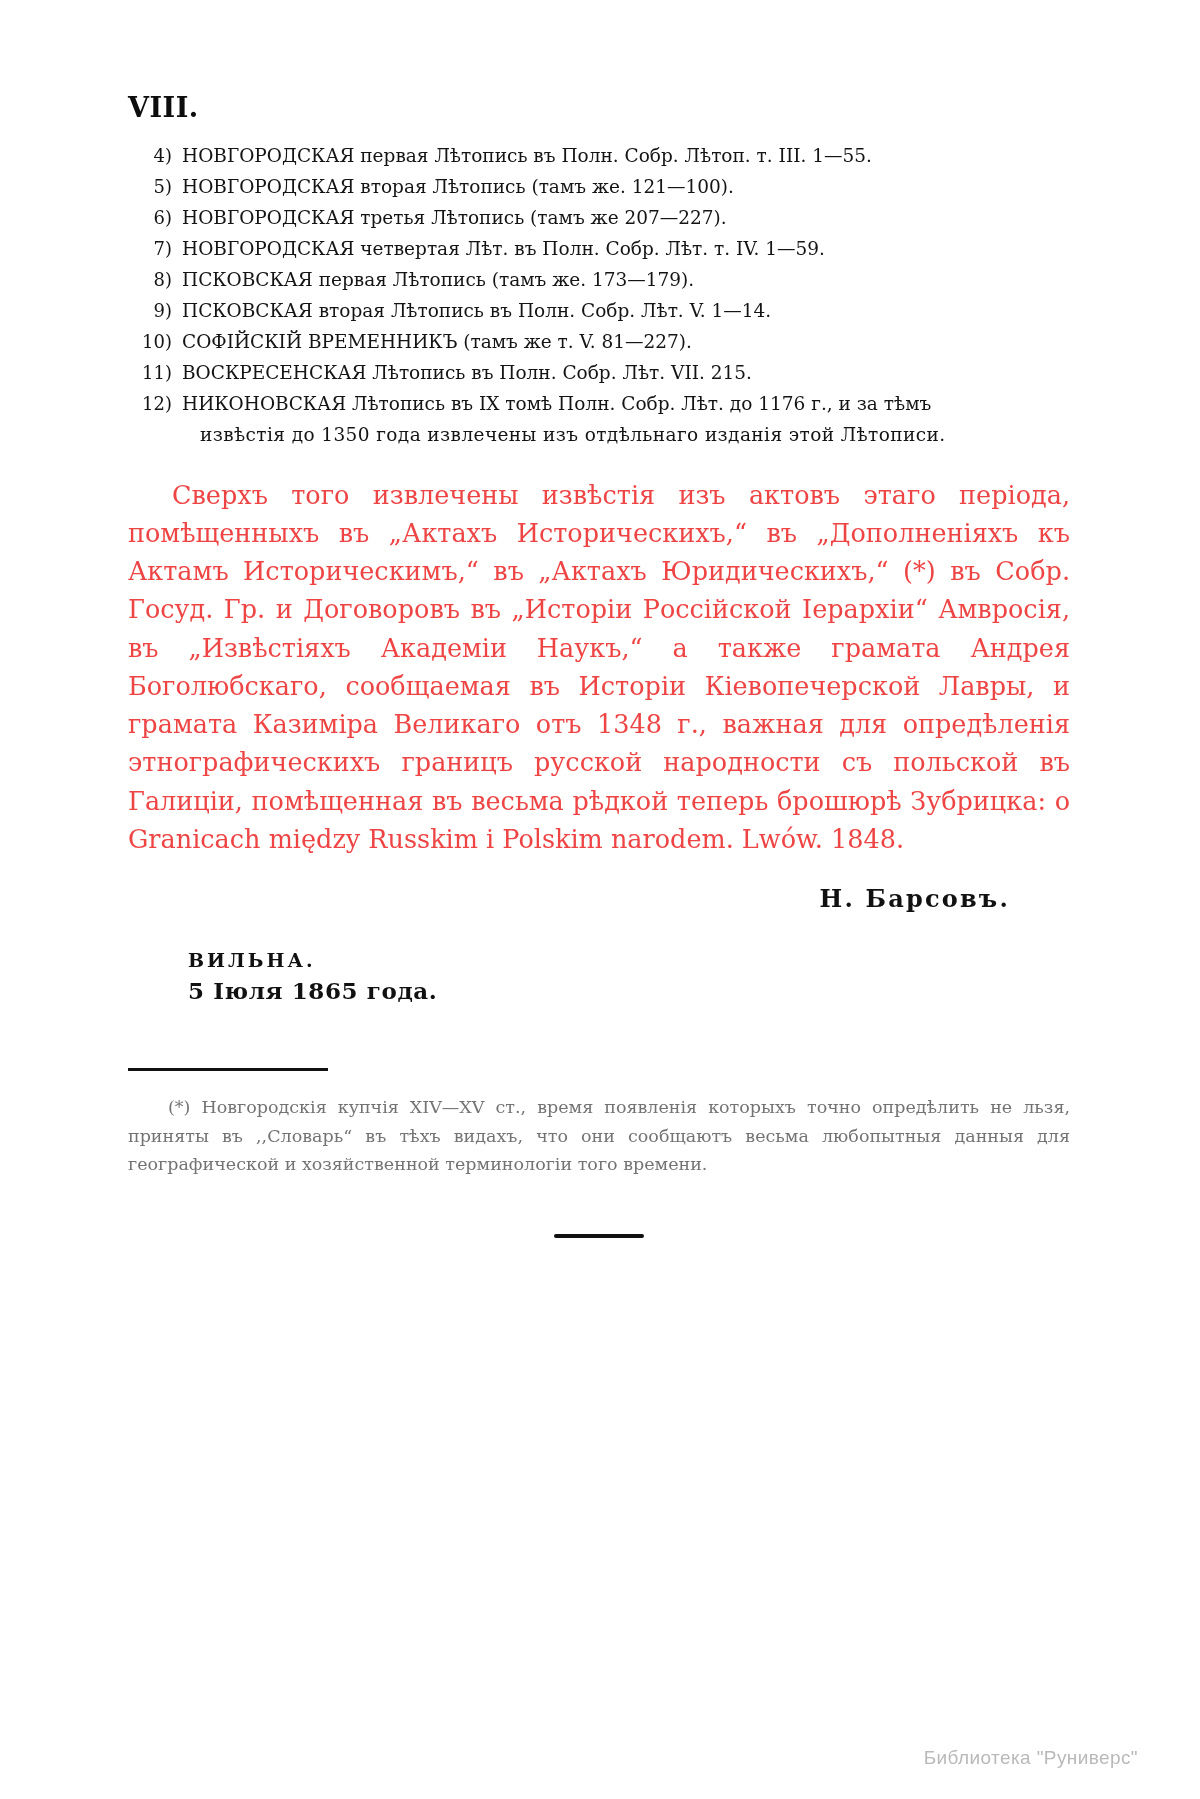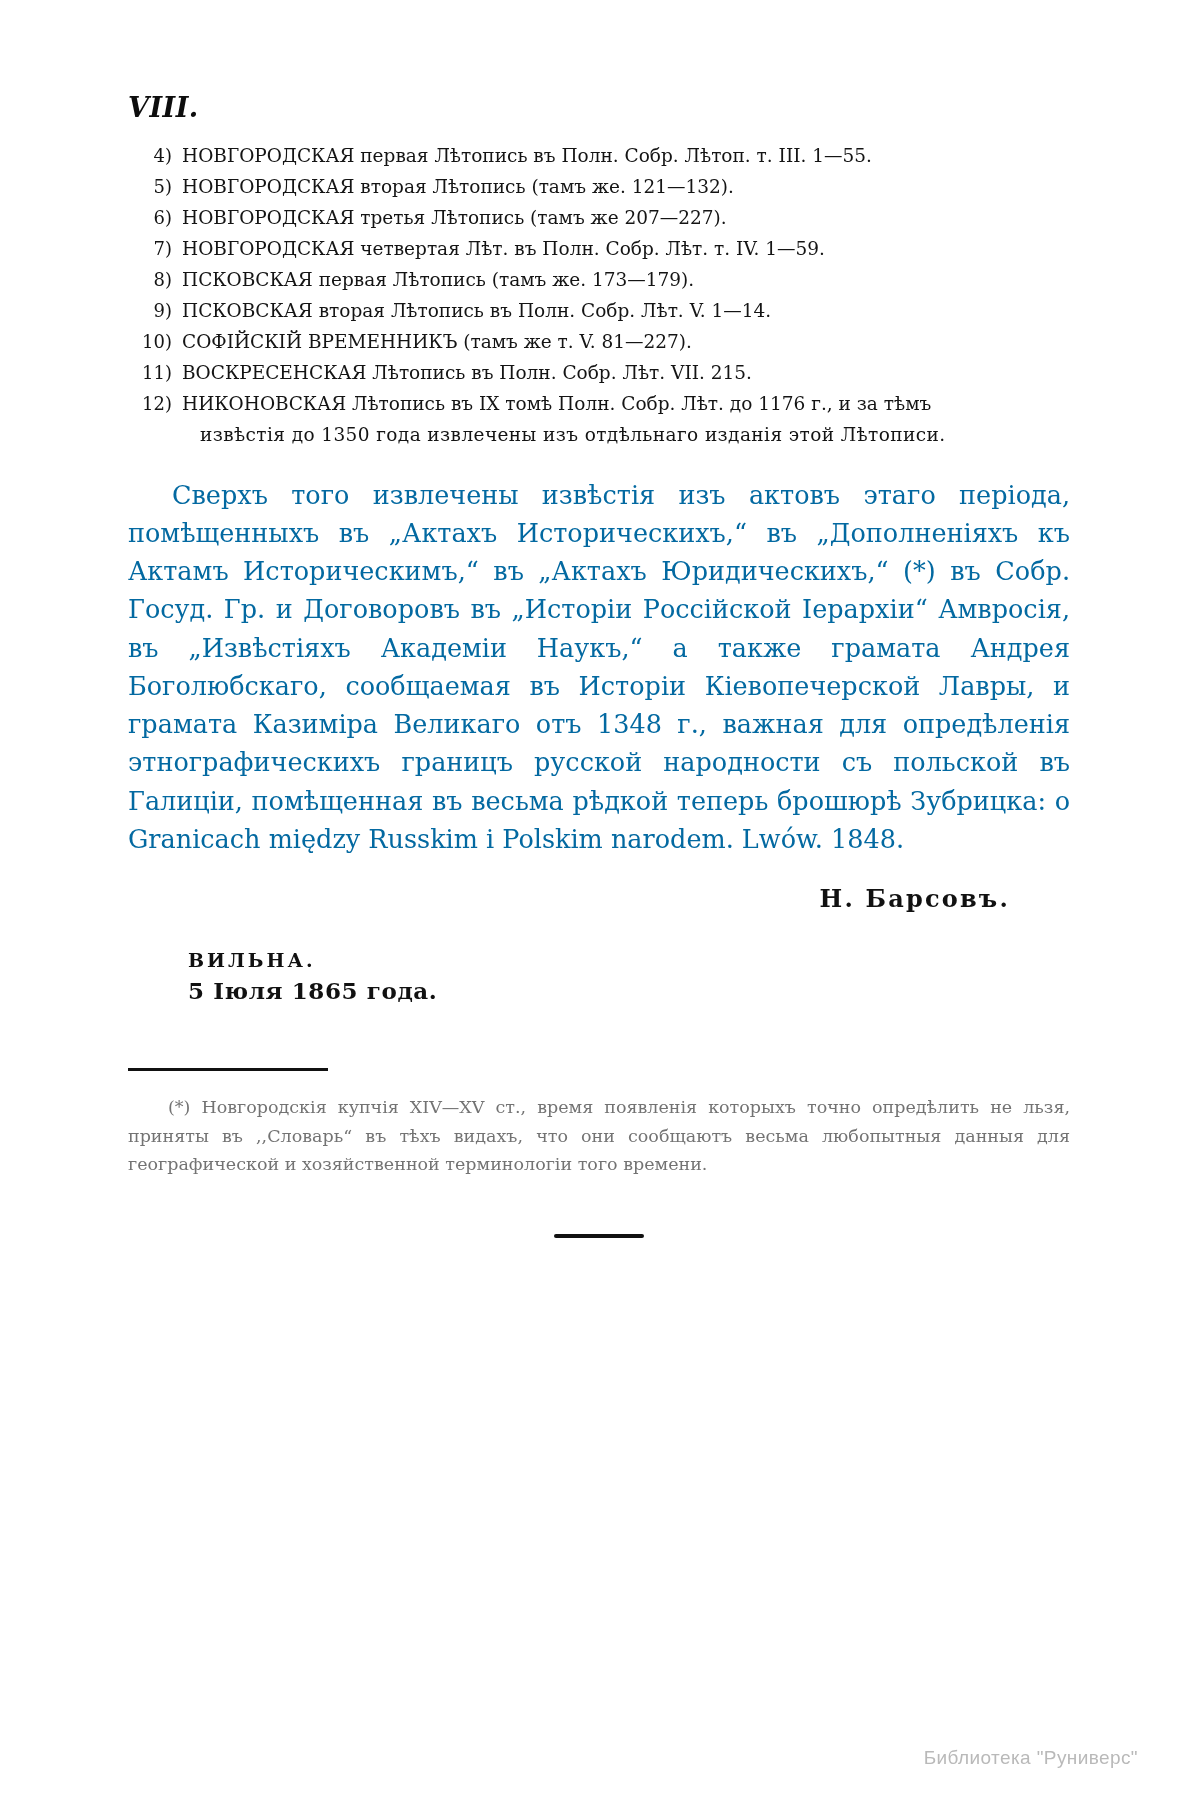--- a/index.html
+++ b/index.html
@@ -27,21 +27,20 @@
     top: 92px;
     width: 942px;
   }
   .page-number {
     font-family: "DejaVu Serif", serif;
     font-weight: bold;
     font-size: 27px;
     letter-spacing: 0.5px;
     color: #0d0d0d;
     margin: 0 0 18px 0;
-    font-style: italic;
   }
   
   .source-list {
     list-style: none;
     margin: 0 0 26px 0;
     padding: 0;
     font-family: "DejaVu Serif", serif;
     font-size: 18.5px;
     line-height: 1.62;
     color: #141414;
@@ -71,21 +70,21 @@
     letter-spacing: 0.4px;
   }
   
   .para {
     font-family: "DejaVu Serif", serif;
     font-size: 25.5px;
     line-height: 1.5;
     text-align: justify;
     text-justify: inter-word;
     margin: 0 0 6px 0;
-    color: #0369a1;
+    color: #ef4444;
     text-indent: 44px;
   }
   .para.tight {
     margin-bottom: 10px;
   }
   .signature {
     font-family: "DejaVu Serif", serif;
     font-size: 24px;
     font-weight: bold;
     letter-spacing: 2.2px;
@@ -148,21 +147,21 @@
 
     <div class="page-number">VIII.</div>
 
     <ul class="source-list">
       <li>
         <span class="src-num">4)</span>
         <span class="src-text">НОВГОРОДСКАЯ первая Лѣтопись въ Полн. Собр. Лѣтоп. т. III. 1—55.</span>
       </li>
       <li>
         <span class="src-num">5)</span>
-        <span class="src-text">НОВГОРОДСКАЯ вторая Лѣтопись (тамъ же. 121—132).</span>
+        <span class="src-text">НОВГОРОДСКАЯ вторая Лѣтопись (тамъ же. 121—100).</span>
       </li>
       <li>
         <span class="src-num">6)</span>
         <span class="src-text">НОВГОРОДСКАЯ третья Лѣтопись (тамъ же 207—227).</span>
       </li>
       <li>
         <span class="src-num">7)</span>
         <span class="src-text">НОВГОРОДСКАЯ четвертая Лѣт. въ Полн. Собр. Лѣт. т. IV. 1—59.</span>
       </li>
       <li>

